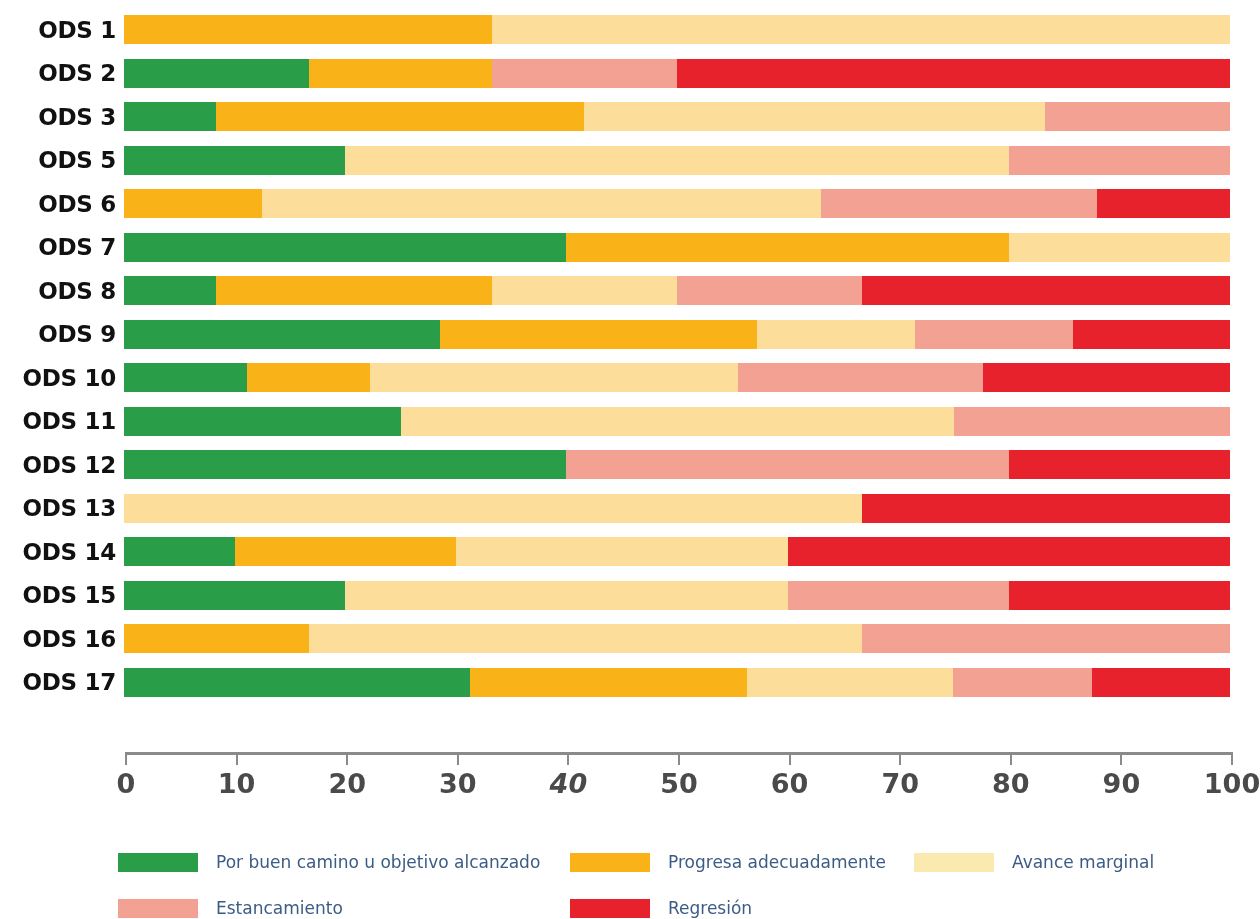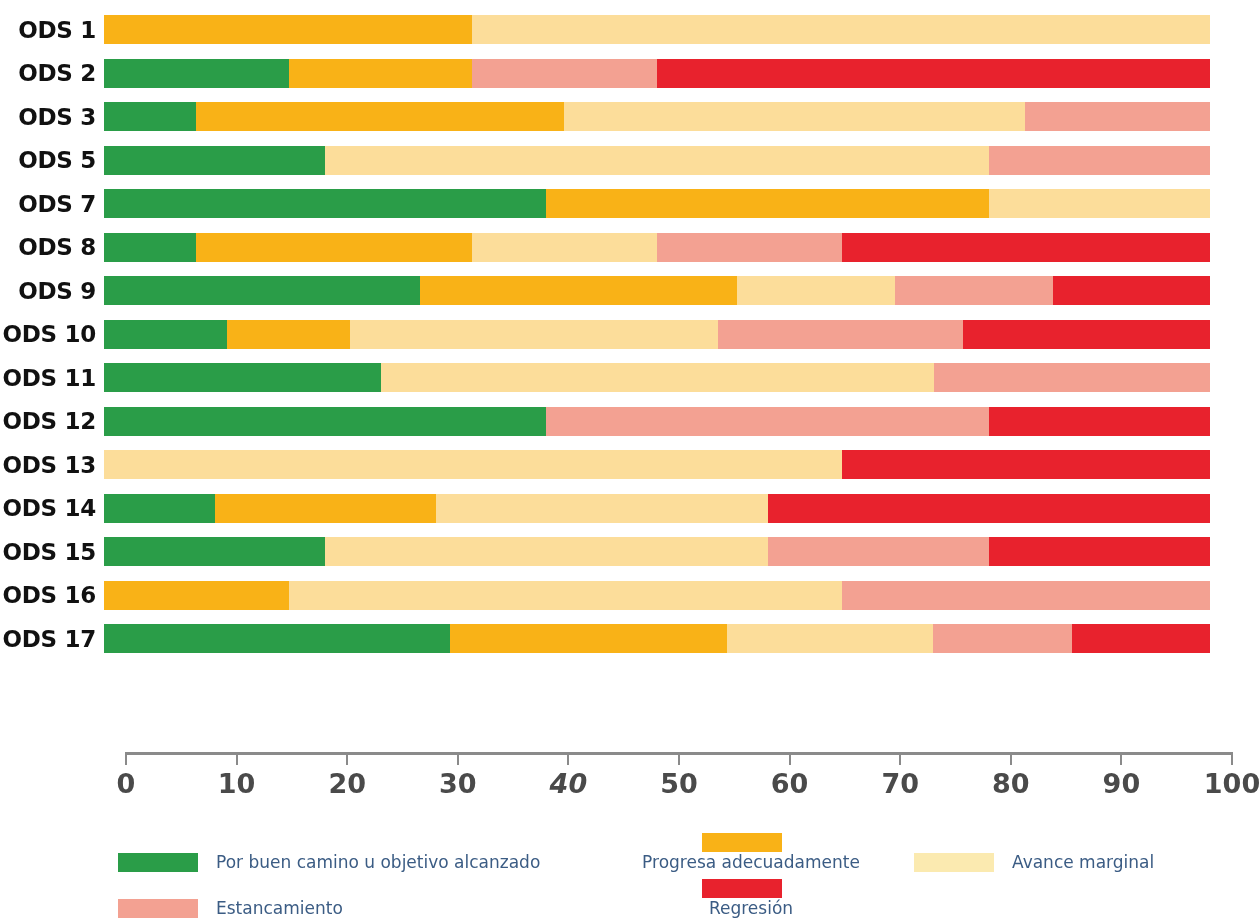--- a/index.html
+++ b/index.html
@@ -28,21 +28,21 @@
     top: 8px;
     width: 1260px;
   }
   .row {
     position: relative;
     height: 43.5px;
     display: flex;
     align-items: center;
   }
   .row-label {
-    width: 104px;
+    width: 124px;
     text-align: right;
     padding-right: 8px;
     box-sizing: border-box;
     font-family: "DejaVu Sans", sans-serif;
     font-weight: bold;
     font-size: 23px;
     letter-spacing: -0.3px;
     color: #111111;
     white-space: nowrap;
   }
@@ -102,21 +102,21 @@
   .legend-row {
     display: flex;
     align-items: flex-end;
     height: 46px;
   }
   .legend-item {
     display: flex;
     align-items: center;
   }
   .legend-item.slot1 { width: 452px; }
-  .legend-item.slot2 { width: 344px; flex-direction: column; }
+  .legend-item.slot2 { width: 344px; }
   .legend-item.slot3 { width: 326px; }
   .swatch {
     width: 80px;
     height: 19px;
     flex: none;
   }
   .legend-text {
     margin-left: 18px;
     font-family: "DejaVu Sans", sans-serif;
     font-size: 17px;
@@ -154,20 +154,29 @@
           <div class="seg" style="width: 41.7%; background: rgb(252, 221, 154);"></div>
           <div class="seg" style="width: 16.7%; background: rgb(243, 161, 146);"></div>
         </div>
       </div>
       <div class="row">
         <div class="row-label">ODS 5</div>
         <div class="bar">
           <div class="seg" style="width: 20%; background: rgb(42, 157, 72);"></div>
           <div class="seg" style="width: 60%; background: rgb(252, 221, 154);"></div>
           <div class="seg" style="width: 20%; background: rgb(243, 161, 146);"></div>
+        </div>
+      </div>
+      <div class="row">
+        <div class="row-label">ODS 6</div>
+        <div class="bar">
+          <div class="seg" style="width: 12.5%; background: rgb(249, 178, 23);"></div>
+          <div class="seg" style="width: 50.5%; background: rgb(252, 221, 154);"></div>
+          <div class="seg" style="width: 25%; background: rgb(243, 161, 146);"></div>
+          <div class="seg" style="width: 12%; background: rgb(232, 34, 45);"></div>
         </div>
       </div>
       <div class="row">
         <div class="row-label">ODS 7</div>
         <div class="bar">
           <div class="seg" style="width: 40%; background: rgb(42, 157, 72);"></div>
           <div class="seg" style="width: 40%; background: rgb(249, 178, 23);"></div>
           <div class="seg" style="width: 20%; background: rgb(252, 221, 154);"></div>
         </div>
       </div>

